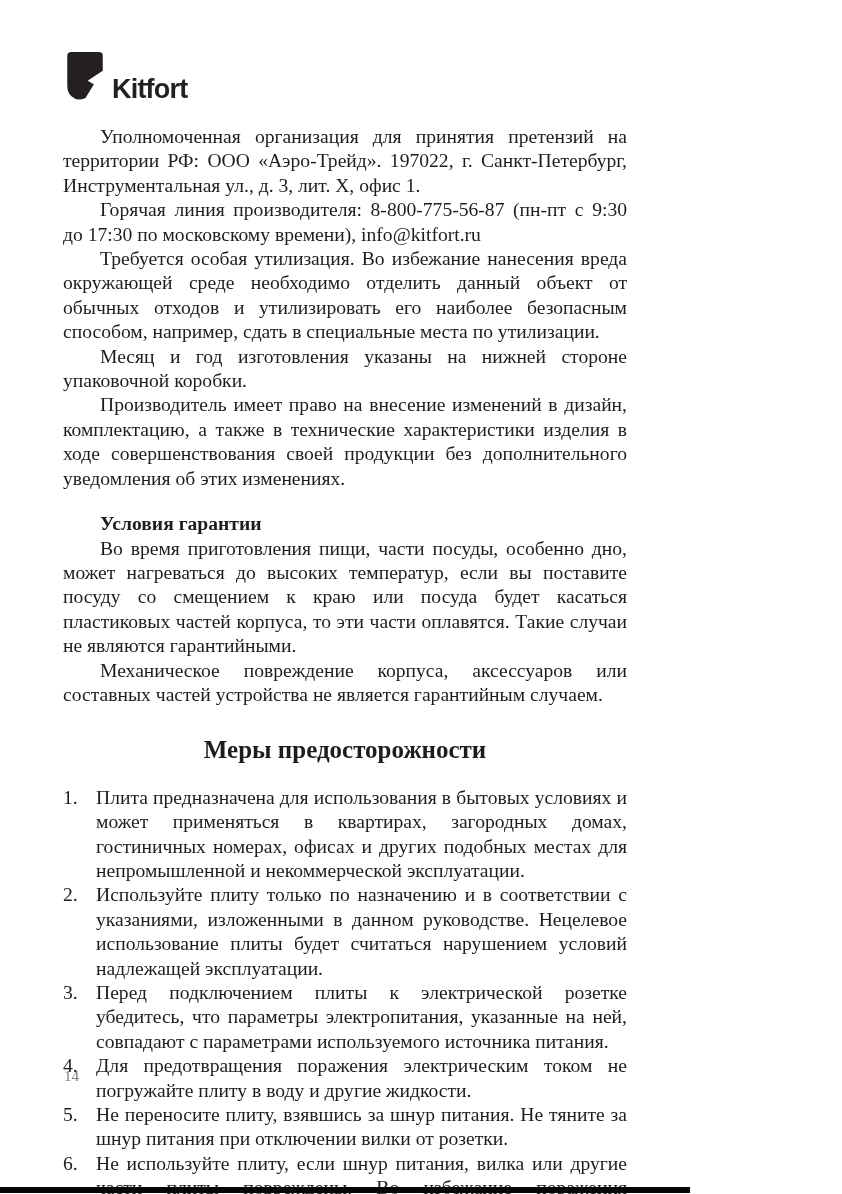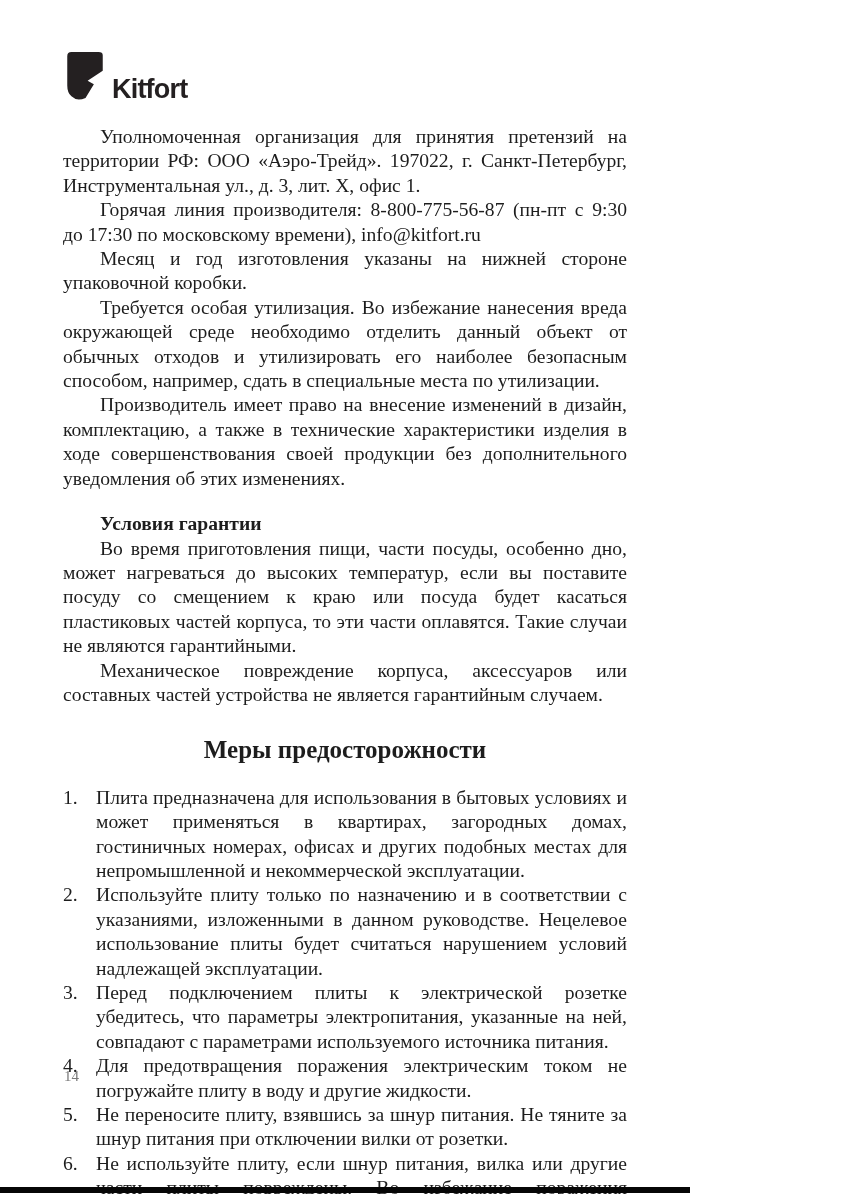--- a/index.html
+++ b/index.html
@@ -38,22 +38,22 @@
       <svg class="logo-mark" width="36" height="48" viewBox="0 0 34 46" aria-hidden="true">
         <path fill="#242021" d="M4 0 H30 Q34 0 34 3 V18 L19.5 27.5 L25.5 31 L17.5 44
                  Q9 47.5 4 42.5 Q0 39 0 32 V4 Q0 0 4 0 Z"></path>
       </svg>
       <span class="logo-text">Kitfort</span>
     </div>
 
     <div class="body-text">
       <p>Уполномоченная организация для принятия претензий на территории РФ: ООО «Аэро-Трейд». 197022, г. Санкт-Петербург, Инструментальная ул., д. 3, лит. Х, офис 1.</p>
       <p>Горячая линия производителя: 8-800-775-56-87 (пн-пт с 9:30 до 17:30 по московскому времени), info@kitfort.ru</p>
+      <p>Требуется особая утилизация. Во избежание нанесения вреда окружающей среде необходимо отделить данный объект от обычных отходов и утилизировать его наиболее безопасным способом, например, сдать в специальные места по утилизации.</p>
       <p>Месяц и год изготовления указаны на нижней стороне упаковочной коробки.</p>
-      <p>Требуется особая утилизация. Во избежание нанесения вреда окружающей среде необходимо отделить данный объект от обычных отходов и утилизировать его наиболее безопасным способом, например, сдать в специальные места по утилизации.</p>
       <p>Производитель имеет право на внесение изменений в дизайн, комплектацию, а также в технические характеристики изделия в ходе совершенствования своей продукции без дополнительного уведомления об этих изменениях.</p>
 
       <p class="subheading">Условия гарантии</p>
       <p>Во время приготовления пищи, части посуды, особенно дно, может нагреваться до высоких температур, если вы поставите посуду со смещением к краю или посуда будет касаться пластиковых частей корпуса, то эти части оплавятся. Такие случаи не являются гарантийными.</p>
       <p>Механическое повреждение корпуса, аксессуаров или составных частей устройства не является гарантийным случаем.</p>
 
       <p class="section-title">Меры предосторожности</p>
 
       <div class="olist">
         <div class="oitem">

